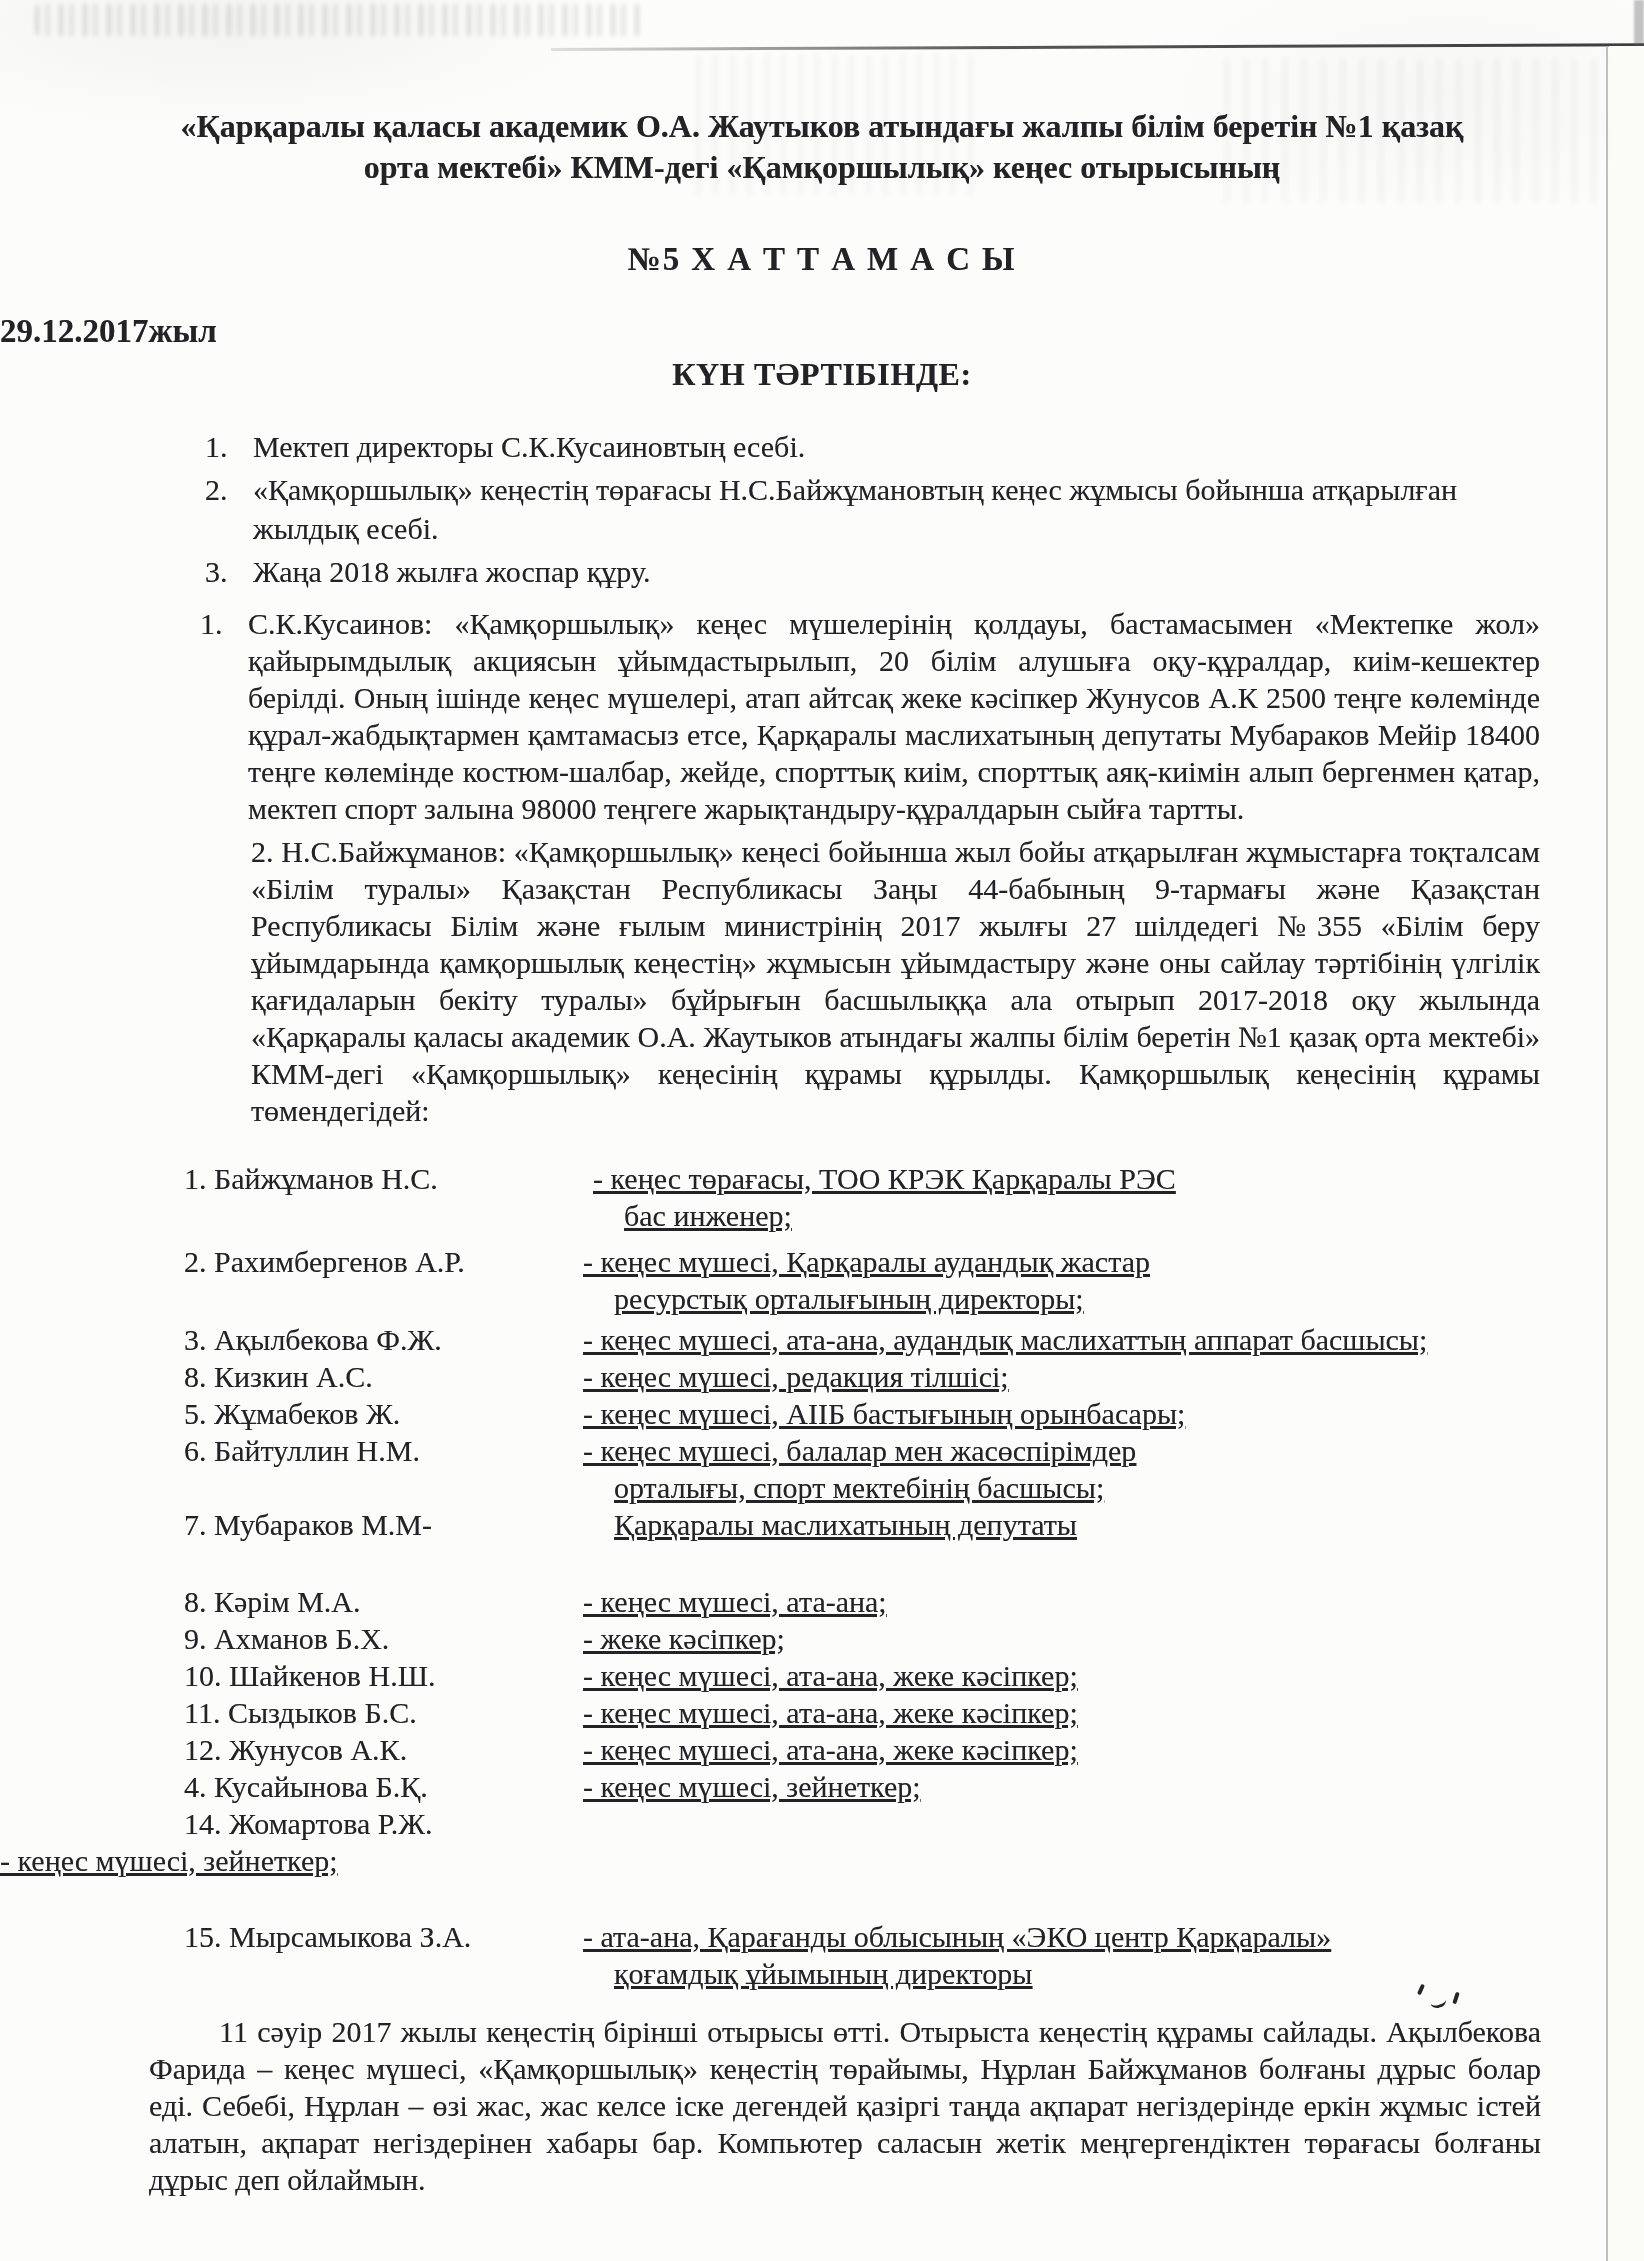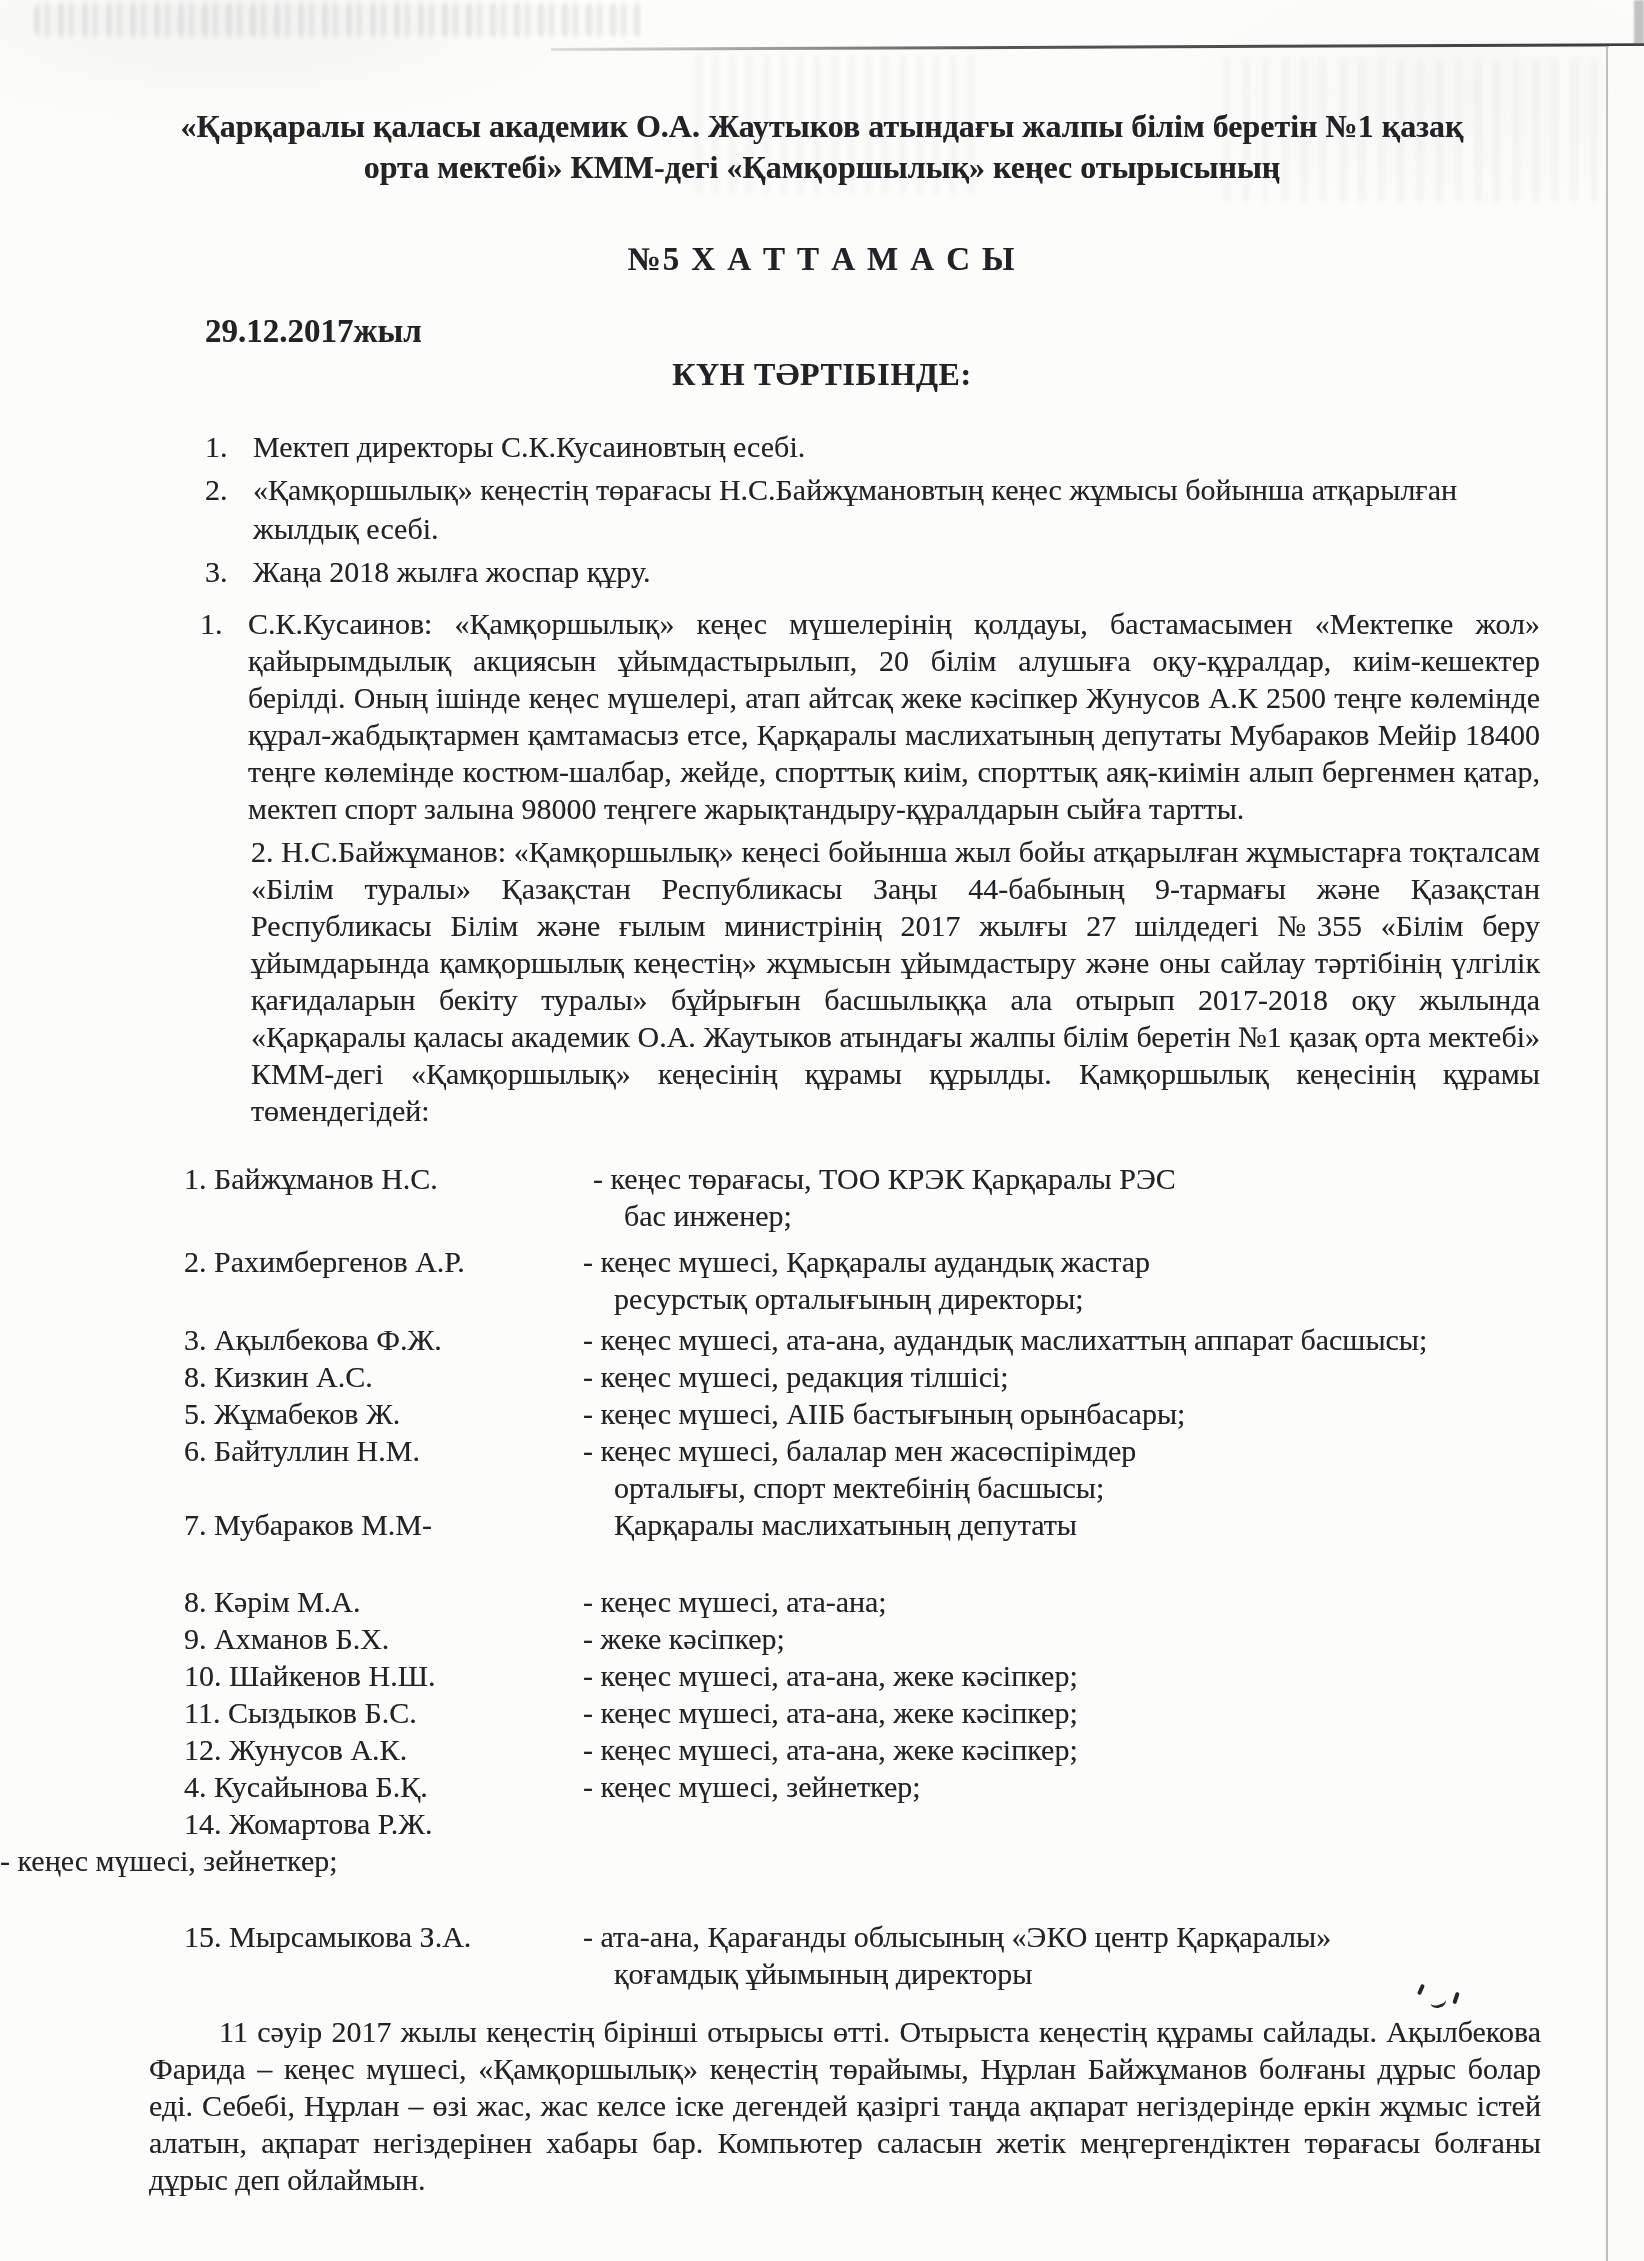--- a/index.html
+++ b/index.html
@@ -14,37 +14,37 @@
       #fcfcfa;
     overflow: hidden;
     font-family: "Liberation Serif", "DejaVu Serif", serif;
     color: #232327;
     text-shadow: 0 0 0.6px rgba(25,25,30,0.42);
   }
   .content { position: absolute; inset: 0; padding-top: 106px; box-sizing: border-box; }
 
   .title { text-align: center; font-weight: bold; font-size: 32px; line-height: 41px; margin: 0 61px; }
   .protocol { text-align: center; font-weight: bold; font-size: 33px; line-height: 39px; margin-top: 52px; letter-spacing: 1.9px; }
-  .doc-date { margin-left: 205px; font-weight: bold; font-size: 33px; line-height: 40px; margin-top: 32px; }
+  .doc-date { font-weight: bold; font-size: 33px; line-height: 40px; margin-top: 32px; }
   .agenda-heading { text-align: center; font-weight: bold; font-size: 32px; line-height: 39px; margin-top: 3.9px; letter-spacing: 0.6px; }
 
   .agenda { margin-top: 33px; }
   .agenda-item { display: flex; margin-left: 205px; margin-right: 104px; margin-bottom: 3.9px; font-size: 30px; line-height: 39px; }
   .agenda-item .num { width: 48px; flex: none; }
   .agenda-item .txt { flex: 1; }
 
   .para { font-size: 30px; line-height: 37px; text-align: justify; }
   .para-1 { position: relative; margin: 14px 104px 0 248px; }
   .para-1 .hang { position: absolute; left: -48px; top: 0; }
   .para-2 { margin: 6.4px 104px 0 251px; }
 
   .members { margin-top: 31px; font-size: 30px; line-height: 37px; }
   .member-row { display: flex; }
   .member-name { width: 399px; flex: none; padding-left: 184px; box-sizing: content-box; }
-  .member-roles { flex: 1; padding-right: 46px; }
+  .member-roles { flex: 1; padding-right: 46px; text-decoration: underline; }
   .role-line { padding-left: 31px; }
   .role-line.first { padding-left: 0; }
   .role-line.first.wrap-indent { padding-left: 31px; }
   .gap-sm { margin-bottom: 9px; gap: 10px; }
   .gap-xs { margin-bottom: 3.9px; }
   .gap-lg { margin-bottom: 40px; }
   .gap-xl { margin-bottom: 39px; flex-direction: column; }
 
   .closing { margin: 20.6px 103px 0 149px; font-size: 30px; line-height: 37px; text-align: justify; text-indent: 70px; }
 

